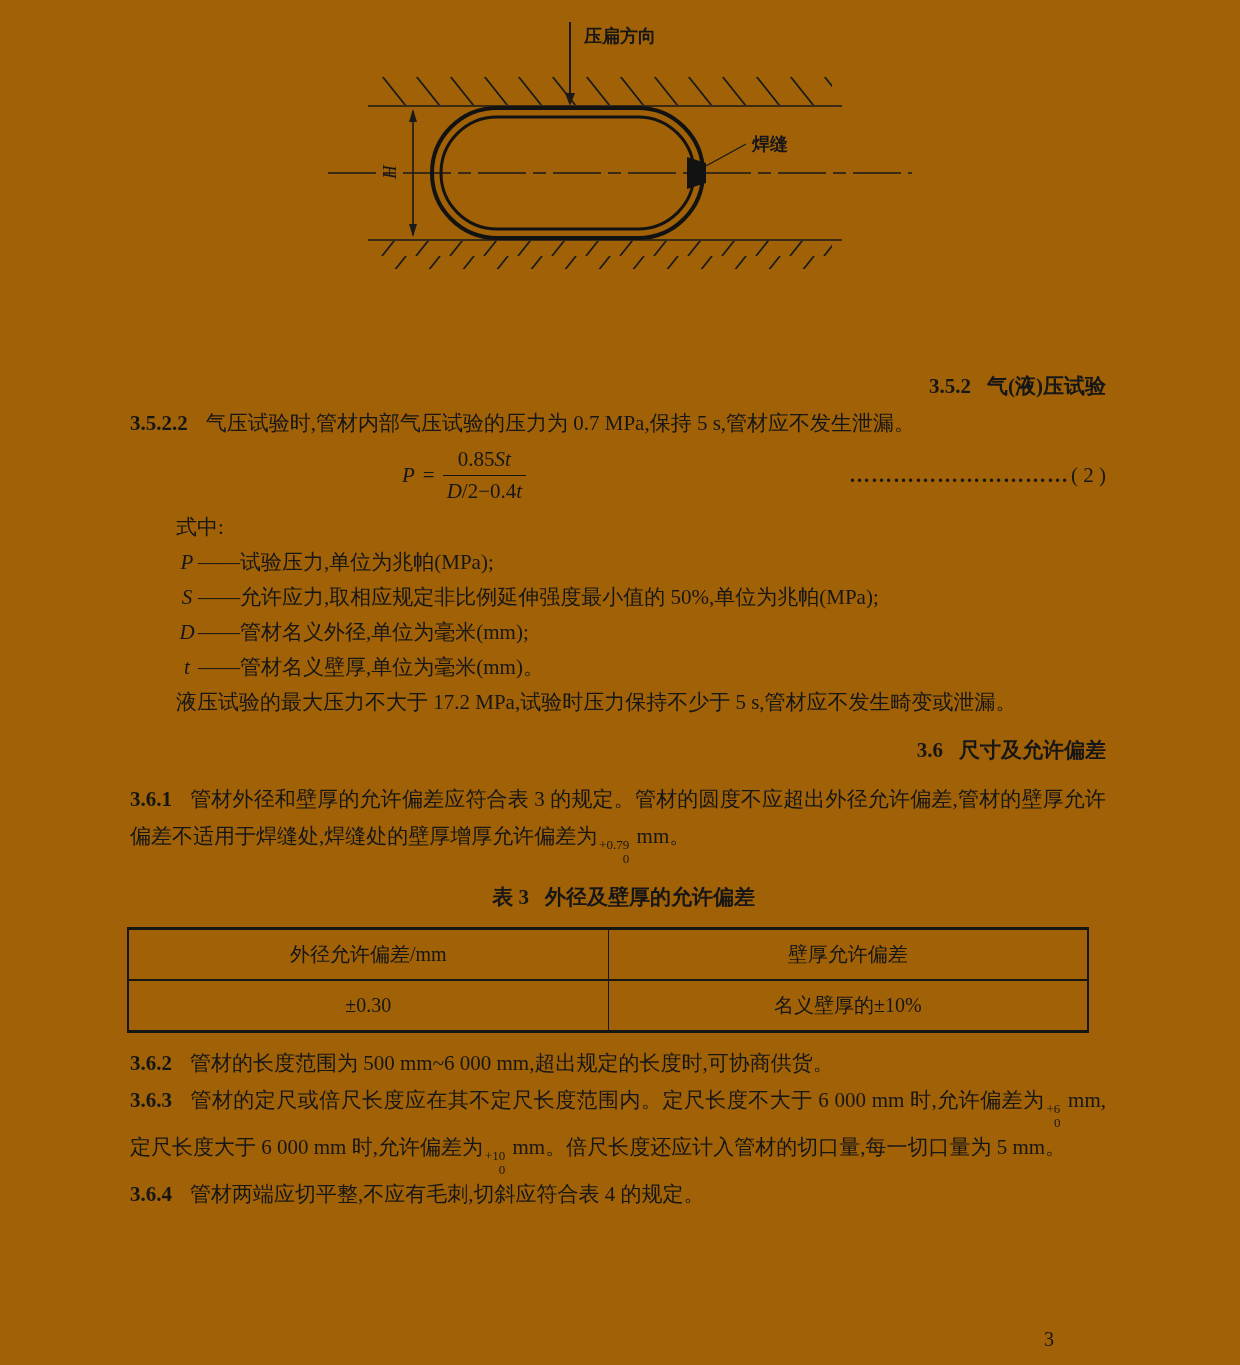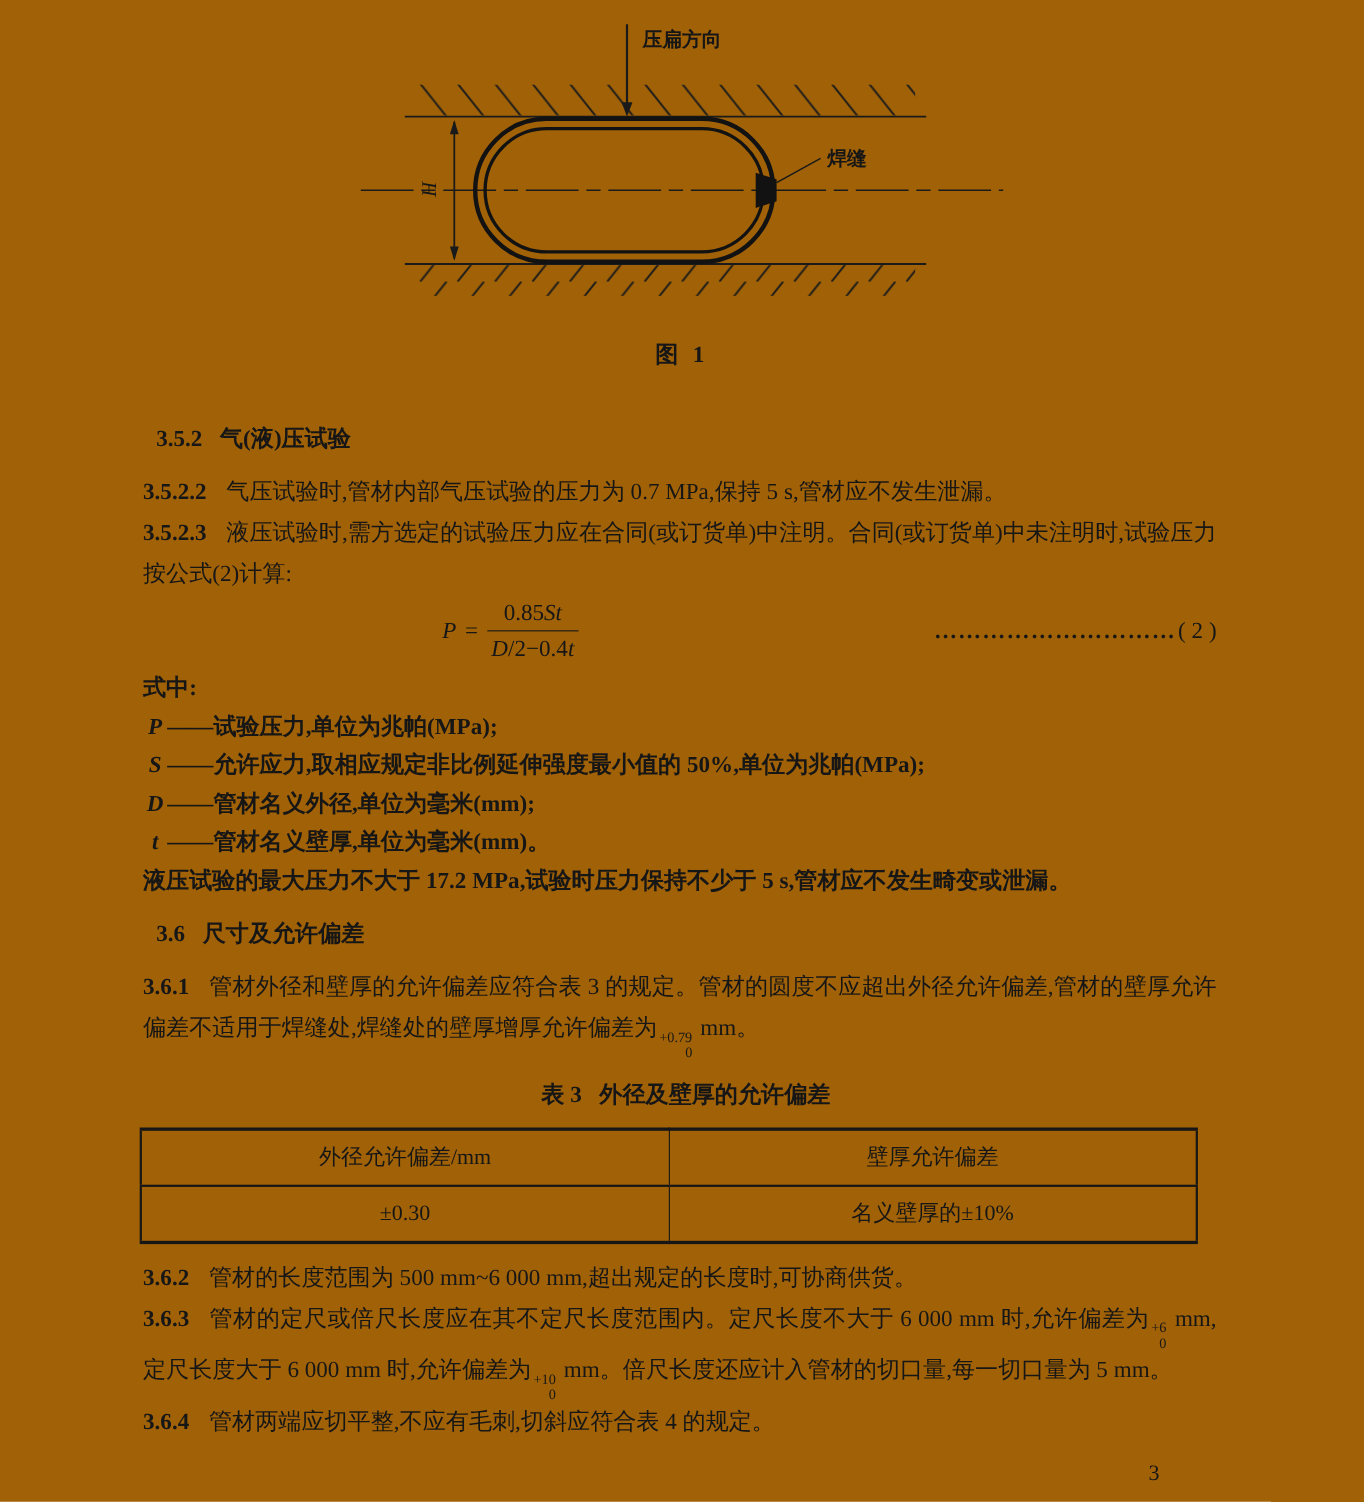--- a/index.html
+++ b/index.html
@@ -16,38 +16,38 @@
   .figure-block{position:absolute;top:16px;left:310px;width:620px;height:268px;}
   .svg-label{font-size:18px;font-weight:600;font-family:"Liberation Sans","DejaVu Sans",sans-serif;fill:#161616;}
   .svg-label-italic{font-size:19px;font-style:italic;font-family:"Liberation Serif","DejaVu Serif",serif;fill:#161616;}
   .fig-caption{position:absolute;top:308px;left:0;width:1240px;text-align:center;
     font-size:21px;font-weight:700;letter-spacing:4px;}
 
   
   .content{position:absolute;top:368px;left:130px;width:976px;font-size:21px;line-height:37px;}
   .para{text-align:justify;margin:0;}
   .sec-num{font-weight:700;margin-right:18px;white-space:nowrap;}
-  .heading{font-weight:700;margin:12px;}
+  .heading{font-weight:700;margin:0;text-align:right;}
   .heading .sec-num{margin-right:16px;}
   .mt-lg{margin-top:20px;}
   .mt-md{margin-top:12px;}
 
   
   .formula-row{display:flex;align-items:center;height:62px;margin:2px 0 4px 0;}
   .eq{display:inline-flex;align-items:center;margin-left:272px;font-size:21px;}
   .var{font-style:italic;}
   .eq-equals{margin:0 8px;}
   .frac{display:inline-block;text-align:center;vertical-align:middle;line-height:1.15;}
   .frac .num{display:block;border-bottom:1.7px solid #161616;padding:0 8px 3px 8px;}
   .frac .den{display:block;padding:3px 4px 0 4px;}
   .eq-dots{margin-left:auto;font-weight:700;letter-spacing:1px;white-space:nowrap;overflow:hidden;max-width:300px;}
   .eq-no{margin-left:2px;white-space:nowrap;}
 
   
-  .explain{line-height:35px;font-weight:bold;}
+  .explain{margin-left:46px;line-height:35px;}
   .where-row{display:flex;align-items:baseline;line-height:35px;}
   .wvar{display:inline-block;min-width:22px;text-align:center;font-style:italic;flex:0 0 auto;}
   .wdesc{flex:1 1 auto;}
 
   
   .tol{display:inline-flex;flex-direction:column;vertical-align:-6px;line-height:1;
        font-size:13px;text-align:right;margin:0 2px;}
   .tol .t-sup{display:block;padding-bottom:1px;}
   .tol .t-sub{display:block;}
 
@@ -98,30 +98,28 @@
       <line x1="396" y1="150" x2="436" y2="128" stroke="#1a1a1a" stroke-width="1.4"></line>
       <text x="442" y="134" class="svg-label">焊缝</text>
 
       <line x1="103" y1="95" x2="103" y2="219" stroke="#1a1a1a" stroke-width="1.6"></line>
       <polygon points="99,106 107,106 103,93" fill="#1a1a1a"></polygon>
       <polygon points="99,208 107,208 103,221" fill="#1a1a1a"></polygon>
       <text x="86" y="163" class="svg-label-italic" transform="rotate(-90 86 163)">H</text>
     </svg>
   </div>
 
-  <div class="fig-caption">图 1</div>
 
   <div class="content">
 
     <p class="heading"><span class="sec-num">3.5.2</span><span>气(液)压试验</span></p>
 
 
     <p class="para"><span class="sec-num">3.5.2.2</span><span>气压试验时,管材内部气压试验的压力为 0.7 MPa,保持 5 s,管材应不发生泄漏。</span></p>
 
-    <p class="para"><span class="sec-num">3.5.2.3</span><span>液压试验时,需方选定的试验压力应在合同(或订货单)中注明。合同(或订货单)中未注明时,试验压力按公式(2)计算:</span></p>
 
     <div class="formula-row">
       <span class="eq">
         <span class="var">P</span>
         <span class="eq-equals">=</span>
         <span class="frac">
           <span class="num"><span>0.85</span><span class="var">St</span></span>
           <span class="den"><span class="var">D</span><span>/2−0.4</span><span class="var">t</span></span>
         </span>
       </span>

